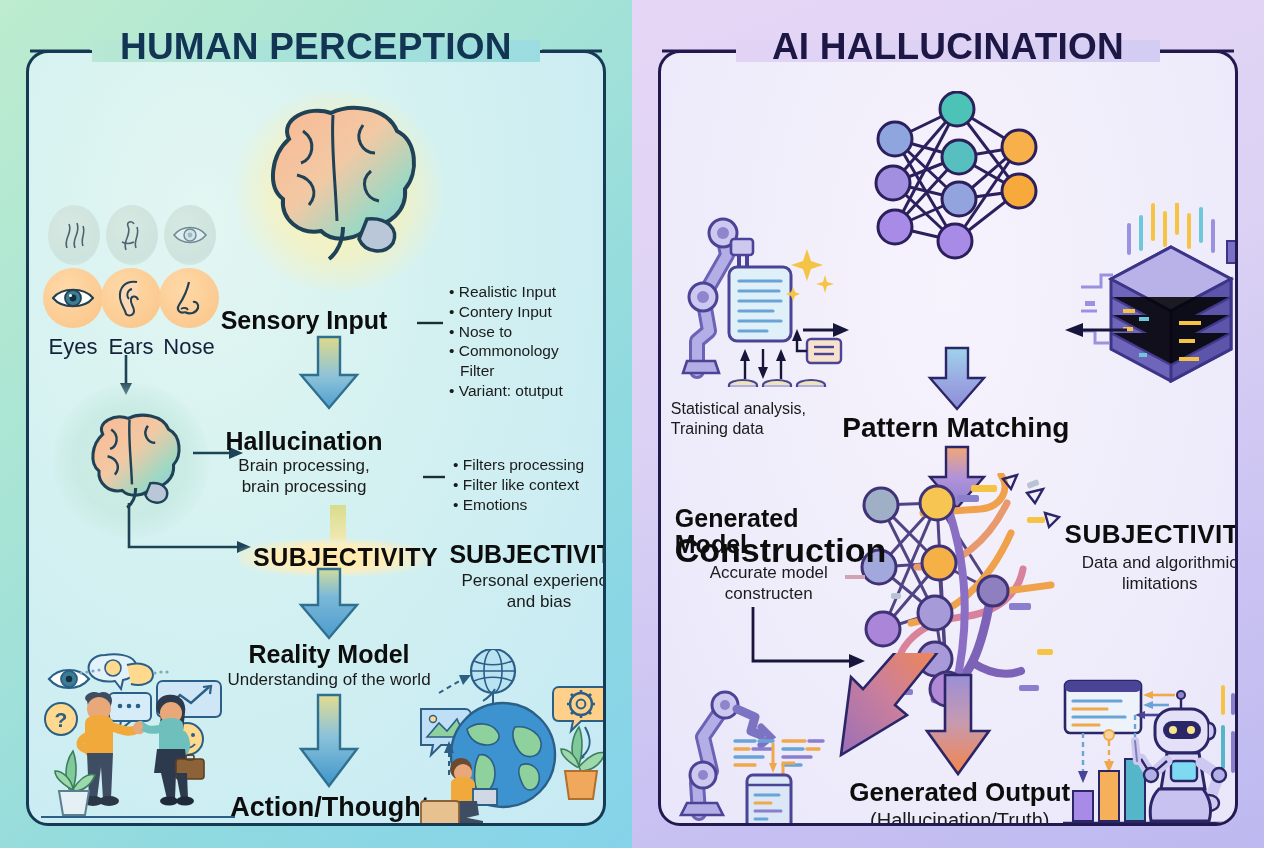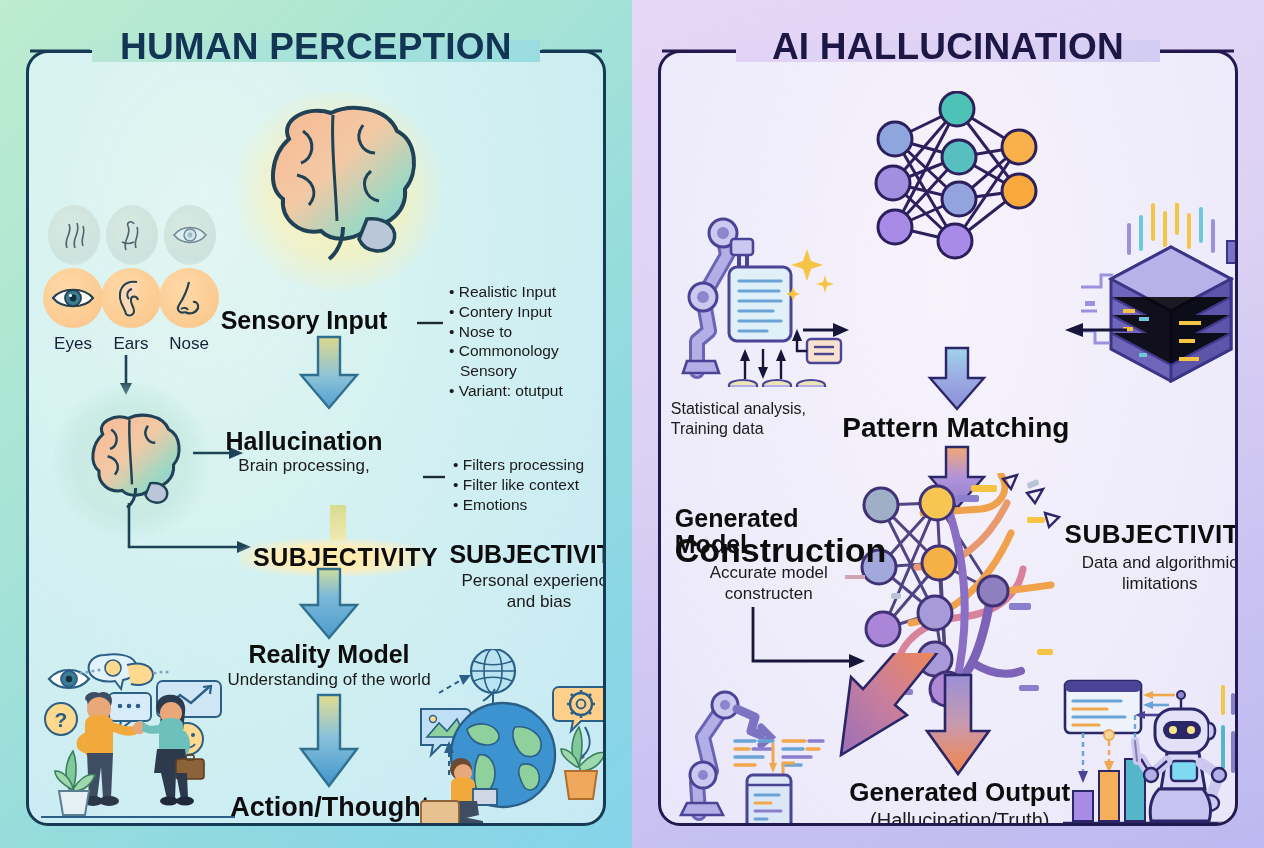--- a/index.html
+++ b/index.html
@@ -132,21 +132,21 @@
     position: absolute;
     border-radius: 50%;
     display: flex;
     align-items: center;
     justify-content: center;
   }
   .sense-ghost { background: radial-gradient(circle at 40% 35%, #d7e9e1, #cde3dd 70%, rgba(205,227,221,0.35)); }
   .sense-warm  { background: radial-gradient(circle at 40% 35%, #ffd9a8, #fbc98f 75%); }
   .sense-label {
     position: absolute;
-    font-size: 17px;
+    font-size: 22px;
     color: #13223a;
     text-align: center;
     width: 70px;
   }
 
   .brain-halo {
     position: absolute;
     border-radius: 50%;
     background: radial-gradient(circle, rgba(255,243,176,0.95) 0%, rgba(255,240,170,0.55) 45%, rgba(255,240,170,0) 72%);
   }
@@ -268,37 +268,38 @@
 
       <div class="abs step-title" style="left:160px;top:254px;width:230px;">Sensory Input</div>
       <svg class="abs" style="left:386px;top:264px;" width="32" height="12">
         <line x1="2" y1="6" x2="28" y2="6" stroke="#1d2b34" stroke-width="2.4"></line>
       </svg>
       <div class="abs bullets" style="left:420px;top:229px;">
         <div>• Realistic Input</div>
         <div>• Contery Input</div>
         <div>• Nose to</div>
         <div>• Commonology</div>
-        <div class="bullet-ind">Sensory</div>
+        <div class="bullet-ind">Filter</div>
         <div>• Variant: otutput</div>
       </div>
 
       <svg class="abs fatarrow" style="left:266px;top:282px;" width="68" height="76" viewBox="0 0 68 76">
         <defs>
           <linearGradient id="gaA" x1="0" y1="0" x2="0" y2="1">
             <stop offset="0%" stop-color="#ddd98a"></stop>
               <stop offset="55%" stop-color="#8ec3d8"></stop>
               <stop offset="100%" stop-color="#4f9fcf"></stop>
           </linearGradient>
         </defs>
         <path d="M23 2 L45 2 L45 40 L62 40 L34 73 L6 40 L23 40 Z" fill="url(#gaA)" stroke="#2f6f8f" stroke-width="2.4"></path>
       </svg>
 
       <div class="abs step-title" style="left:160px;top:375px;width:230px;">Hallucination</div>
       <div class="abs step-sub" style="left:160px;top:403px;width:230px;">Brain processing,</div>
+      <div class="abs step-sub" style="left:160px;top:424px;width:230px;">brain processing</div>
       <svg class="abs" style="left:392px;top:418px;" width="28" height="12">
         <line x1="2" y1="6" x2="24" y2="6" stroke="#1d2b34" stroke-width="2.4"></line>
       </svg>
       <div class="abs bullets" style="left:424px;top:402px;">
         <div>• Filters processing</div>
         <div>• Filter like context</div>
         <div>• Emotions</div>
       </div>
 
       <svg class="abs" style="left:296px;top:452px;" width="26" height="36">

